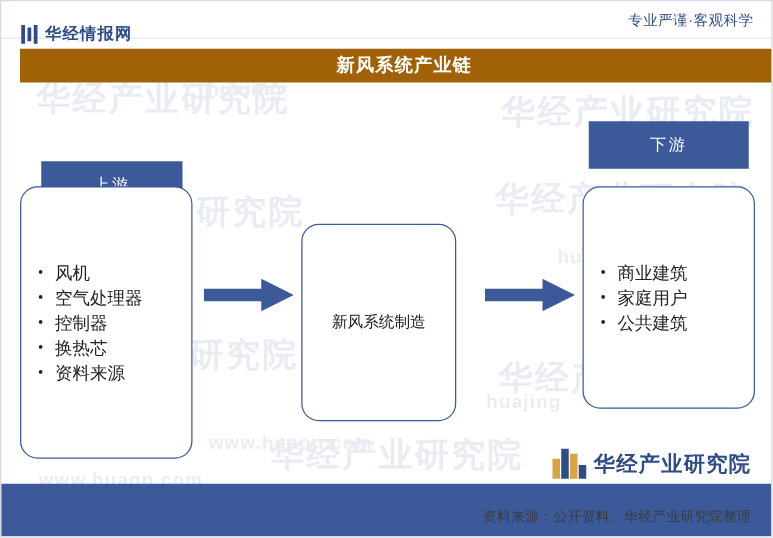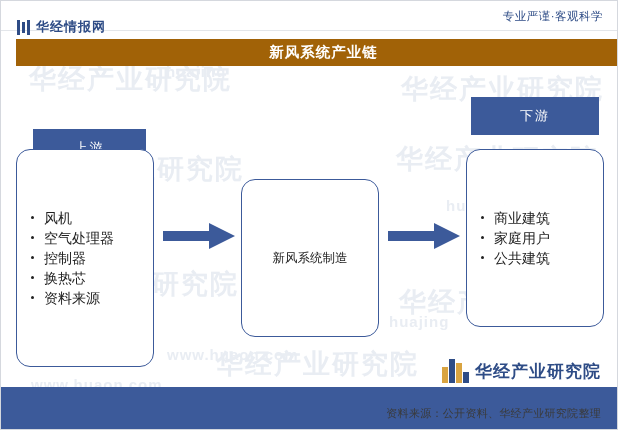--- a/index.html
+++ b/index.html
@@ -116,21 +116,21 @@
 
   
   .node-box {
     position: absolute;
     background: #ffffff;
     border: 1.5px solid #3c5a9a;
     border-radius: 14px;
     box-sizing: border-box;
   }
   #box-up   { left: 15px;  top: 148px; width: 138px; height: 218px; }
-  #box-mid  { left: 240px; top: 178px; width: 138px; height: 158px; }
+  #box-mid  { left: 240px; top: 178px; width: 124px; height: 158px; }
   #box-down { left: 465px; top: 148px; width: 138px; height: 178px; }
 
   .bullet-list {
     position: absolute;
     left: 14px;
     top: 50%;
     transform: translateY(-50%);
     margin: 0;
     padding: 0;
     list-style: none;

